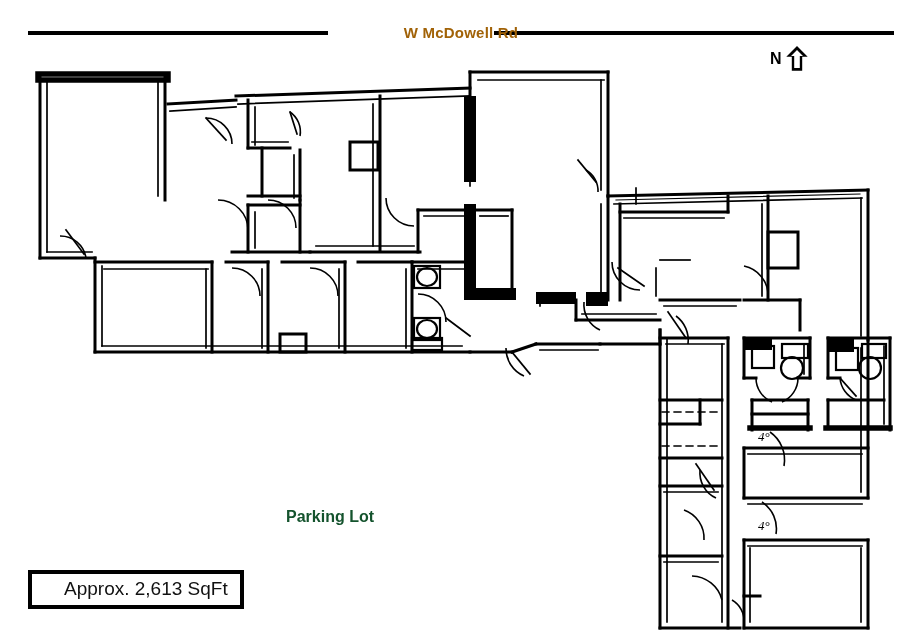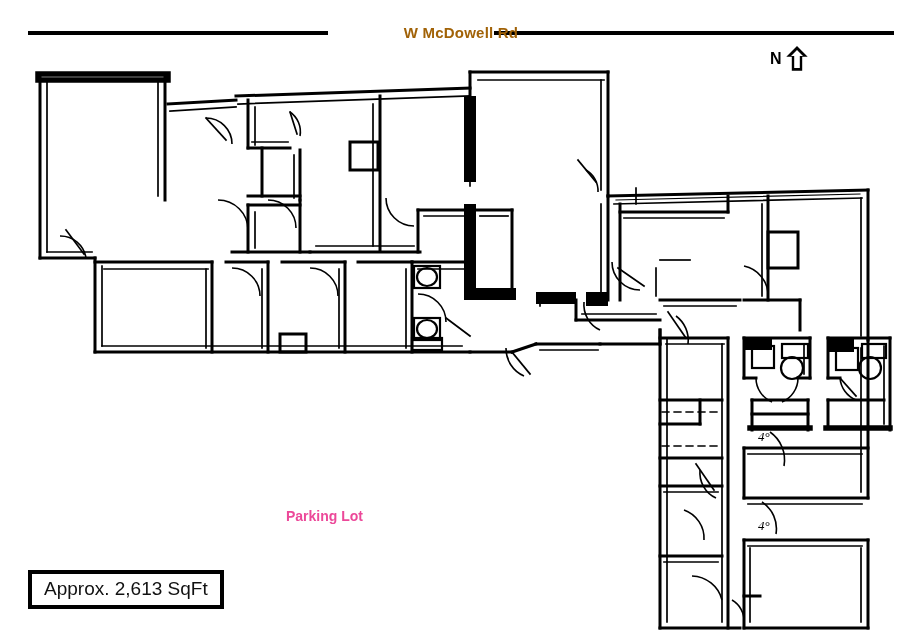--- a/index.html
+++ b/index.html
@@ -33,28 +33,28 @@
   .north{
     position:absolute;left:770px;top:46px;
     display:flex;align-items:center;gap:4px;
   }
   .north-letter{font-size:16px;font-weight:bold;color:#000;line-height:1;}
   .north-arrow{display:block;}
 
   
   .parking-label{
     position:absolute;left:286px;top:508px;
-    font-size:14px;font-weight:bold;color:#ec4899;
+    font-size:16px;font-weight:bold;color:#14532d;
   }
   .sqft-box{
     position:absolute;left:28px;top:570px;
     border:4px solid #000;background:#fff;
     padding:4px 12px 5px 12px;
   }
-  .sqft-text{font-size:19px;color:#111;line-height:1.15;white-space:nowrap;}
+  .sqft-text{font-size:19px;color:#111;line-height:1.15;white-space:nowrap;margin-left:20px;}
 
   .dim-note{
     position:absolute;
     font-size:13px;color:#000;font-style:italic;
     font-family:"Liberation Serif", serif;
   }
   #dim-note-0{left:758px;top:429px;}
   #dim-note-1{left:758px;top:518px;}
 
   svg#plan-svg{position:absolute;left:0;top:0;width:922px;height:637px;}

